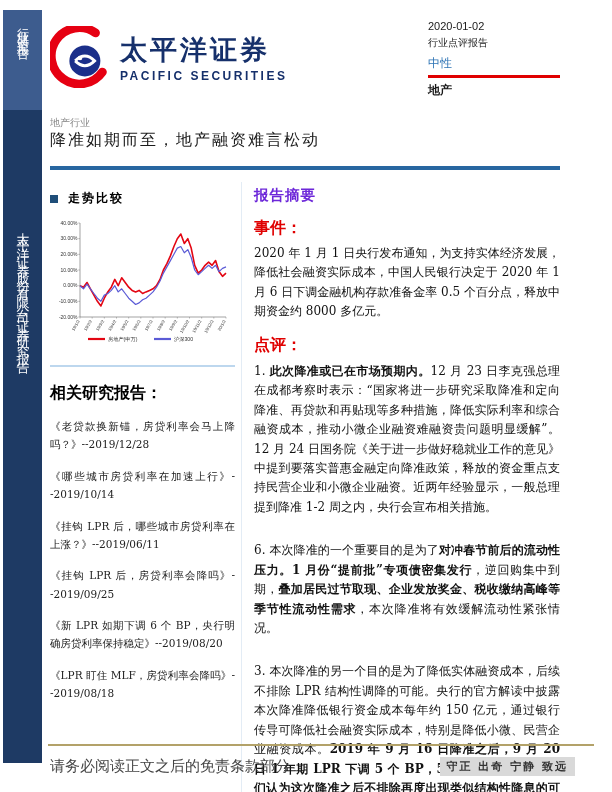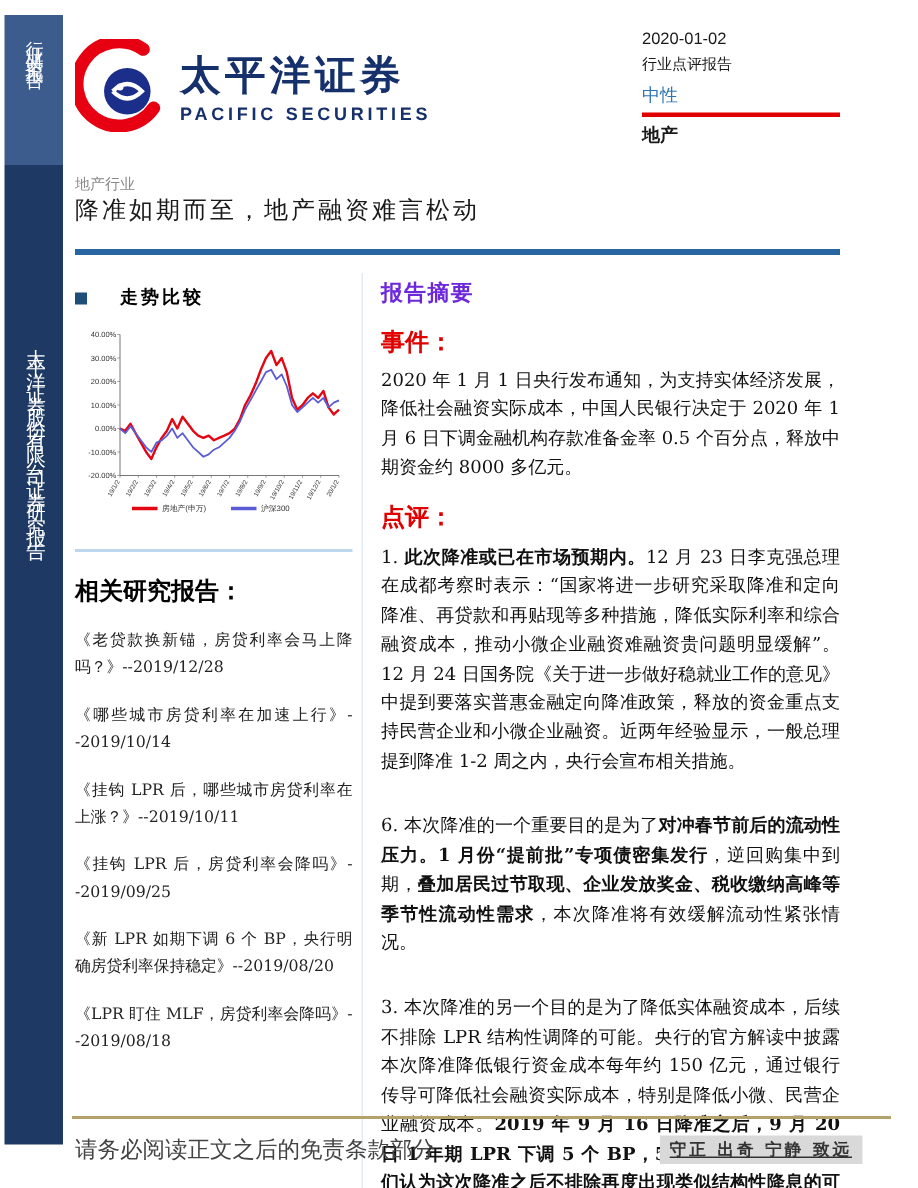--- a/index.html
+++ b/index.html
@@ -38,21 +38,21 @@
   .doc-title{font-size:16px;color:#1a1a1a;letter-spacing:2px;
              font-family:"DejaVu Serif",serif;}
   .title-rule{height:4px;background:#2766a0;margin-top:15px;}
 
   .columns{display:flex;margin-top:12px;}
   .col-left{width:192px;flex:none;border-right:1px solid #e3ecf5;box-sizing:border-box;padding-right:6px;}
   .col-right{flex:1;padding-left:12px;}
 
   .sec-head{display:flex;align-items:center;margin-top:8px;}
   .sec-bullet{width:8px;height:8px;background:#1f4e79;flex:none;}
-  .sec-head-label{font-size:12px;font-weight:bold;margin-left:22px;color:#000;
+  .sec-head-label{font-size:12px;font-weight:bold;margin-left:10px;color:#000;
                   font-family:Liberation Mono, monospace;letter-spacing:2px;}
   .chart-wrap{margin-top:10px;}
   .left-rule{height:2px;background:#bdd7ee;margin-top:10px;}
   .related-head{font-size:16px;font-weight:bold;margin-top:16px;color:#000;
                 font-family:Liberation Mono, monospace;}
   .report-item{font-size:10.5px;line-height:1.75;color:#222;margin-top:13px;
                font-family:"DejaVu Serif",serif;text-align:justify;}
 
   .summary-head{font-size:14.5px;font-weight:bold;color:#6d28d9;margin-top:4px;
                 font-family:"DejaVu Serif",serif;letter-spacing:1px;}
@@ -64,21 +64,21 @@
                 font-family:"DejaVu Serif",serif;}
   .comment-para:first-of-type{margin-top:6px;}
   .comment-para b{font-weight:bold;}
 
   
   .footer-rule{position:absolute;left:48px;right:18px;top:744px;height:2px;background:#b3a269;}
   .footer-row{position:absolute;left:50px;right:37px;top:757px;display:flex;
               justify-content:space-between;align-items:center;}
   .disclaimer{font-size:15px;color:#444;font-family:"DejaVu Serif",serif;}
   .motto{font-size:11px;font-weight:bold;color:#333;background:#d9d9d9;padding:2px 7px;
-         font-family:"DejaVu Serif",serif;letter-spacing:2px;text-decoration:underline;}
+         font-family:"DejaVu Serif",serif;letter-spacing:2px;}
 </style>
 </head>
 <body>
 
 <div class="sidebar">
   <div class="sidebar-top">
     <div class="v-text v-top">行业研究报告</div>
   </div>
   <div class="sidebar-main">
     <div class="v-text v-main">太平洋证券股份有限公司证券研究报告</div>
@@ -170,21 +170,21 @@
             <text x="58" y="123.9" font-size="5.2" fill="#333">房地产(申万)</text>
             <line x1="104" y1="122" x2="121" y2="122" stroke="#5b5bd6" stroke-width="2.2"></line>
             <text x="124" y="123.9" font-size="5.2" fill="#333">沪深300</text>
           </svg>
       </div>
       <div class="left-rule"></div>
       <div class="related-head">相关研究报告：</div>
       <div id="related-list">
           <div class="report-item">《老贷款换新锚，房贷利率会马上降吗？》--2019/12/28</div>
           <div class="report-item">《哪些城市房贷利率在加速上行》--2019/10/14</div>
-          <div class="report-item">《挂钩 LPR 后，哪些城市房贷利率在上涨？》--2019/10/11</div>
+          <div class="report-item">《挂钩 LPR 后，哪些城市房贷利率在上涨？》--2019/06/11</div>
           <div class="report-item">《挂钩 LPR 后，房贷利率会降吗》--2019/09/25</div>
           <div class="report-item">《新 LPR 如期下调 6 个 BP，央行明确房贷利率保持稳定》--2019/08/20</div>
           <div class="report-item">《LPR 盯住 MLF，房贷利率会降吗》--2019/08/18</div>
         </div>
     </div>
 
     <div class="col-right">
       <div class="summary-head">报告摘要</div>
       <div class="red-label">事件：</div>
       <p class="body-para">2020 年 1 月 1 日央行发布通知，为支持实体经济发展，降低社会融资实际成本，中国人民银行决定于 2020 年 1 月 6 日下调金融机构存款准备金率 0.5 个百分点，释放中期资金约 8000 多亿元。</p>

